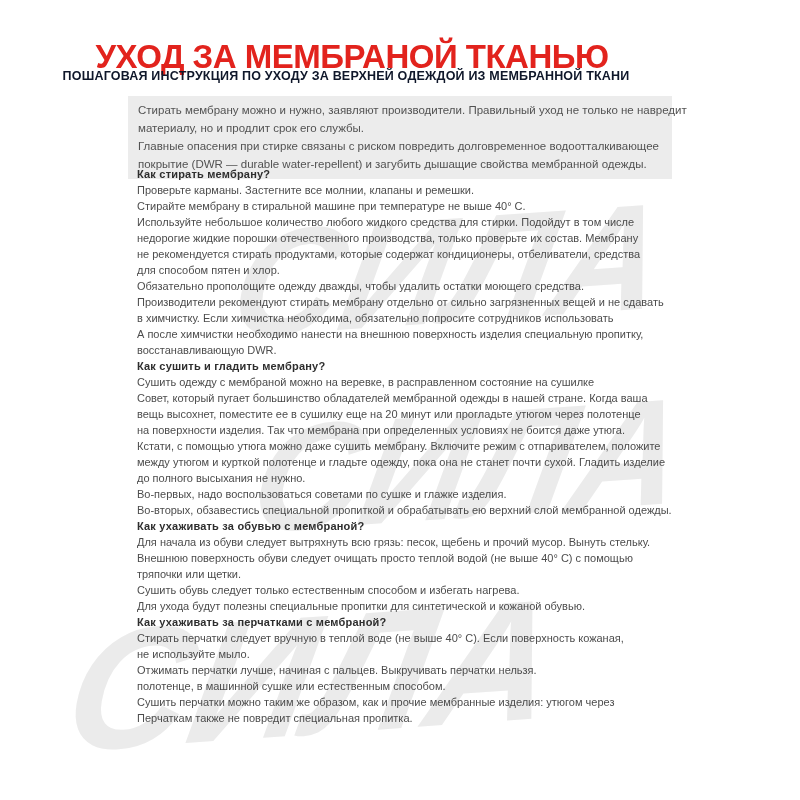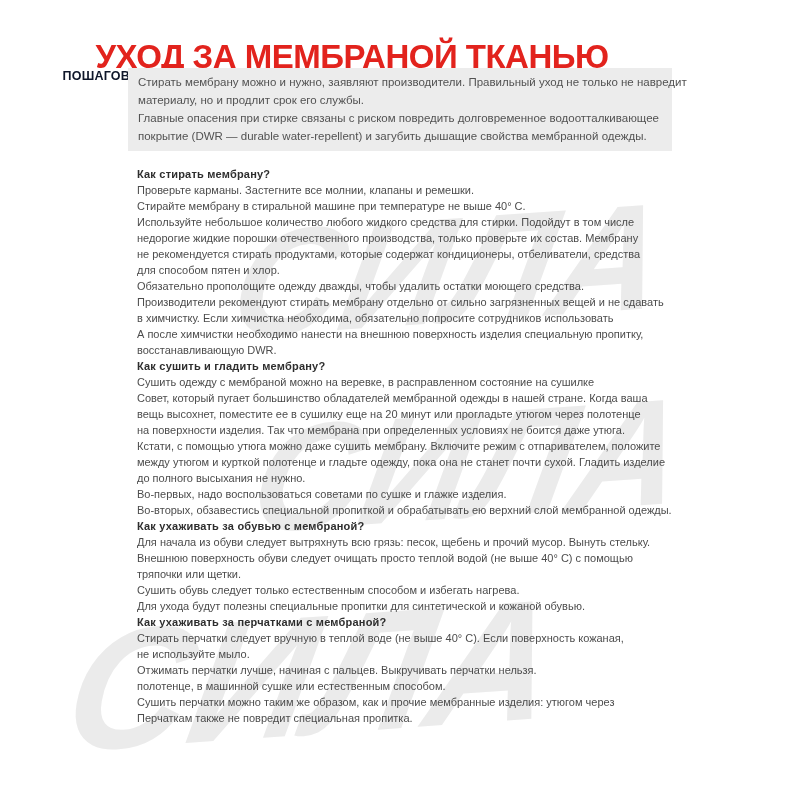--- a/index.html
+++ b/index.html
@@ -38,21 +38,21 @@
     top:59px;left:0;width:692px;
     text-align:center;
     font-size:12.5px;
     font-weight:bold;
     color:#0f172a;
     letter-spacing:0.2px;
     z-index:1;
   }
   .intro-box{
     position:absolute;
-    left:128px;top:68px;
+    left:128px;top:96px;
     width:524px;
     padding:5px 10px 6px 10px;
     font-size:11.5px;
     line-height:18px;
     color:#525252;
     z-index:1;
   }
   .content{
     position:absolute;
     left:137px;top:166px;

